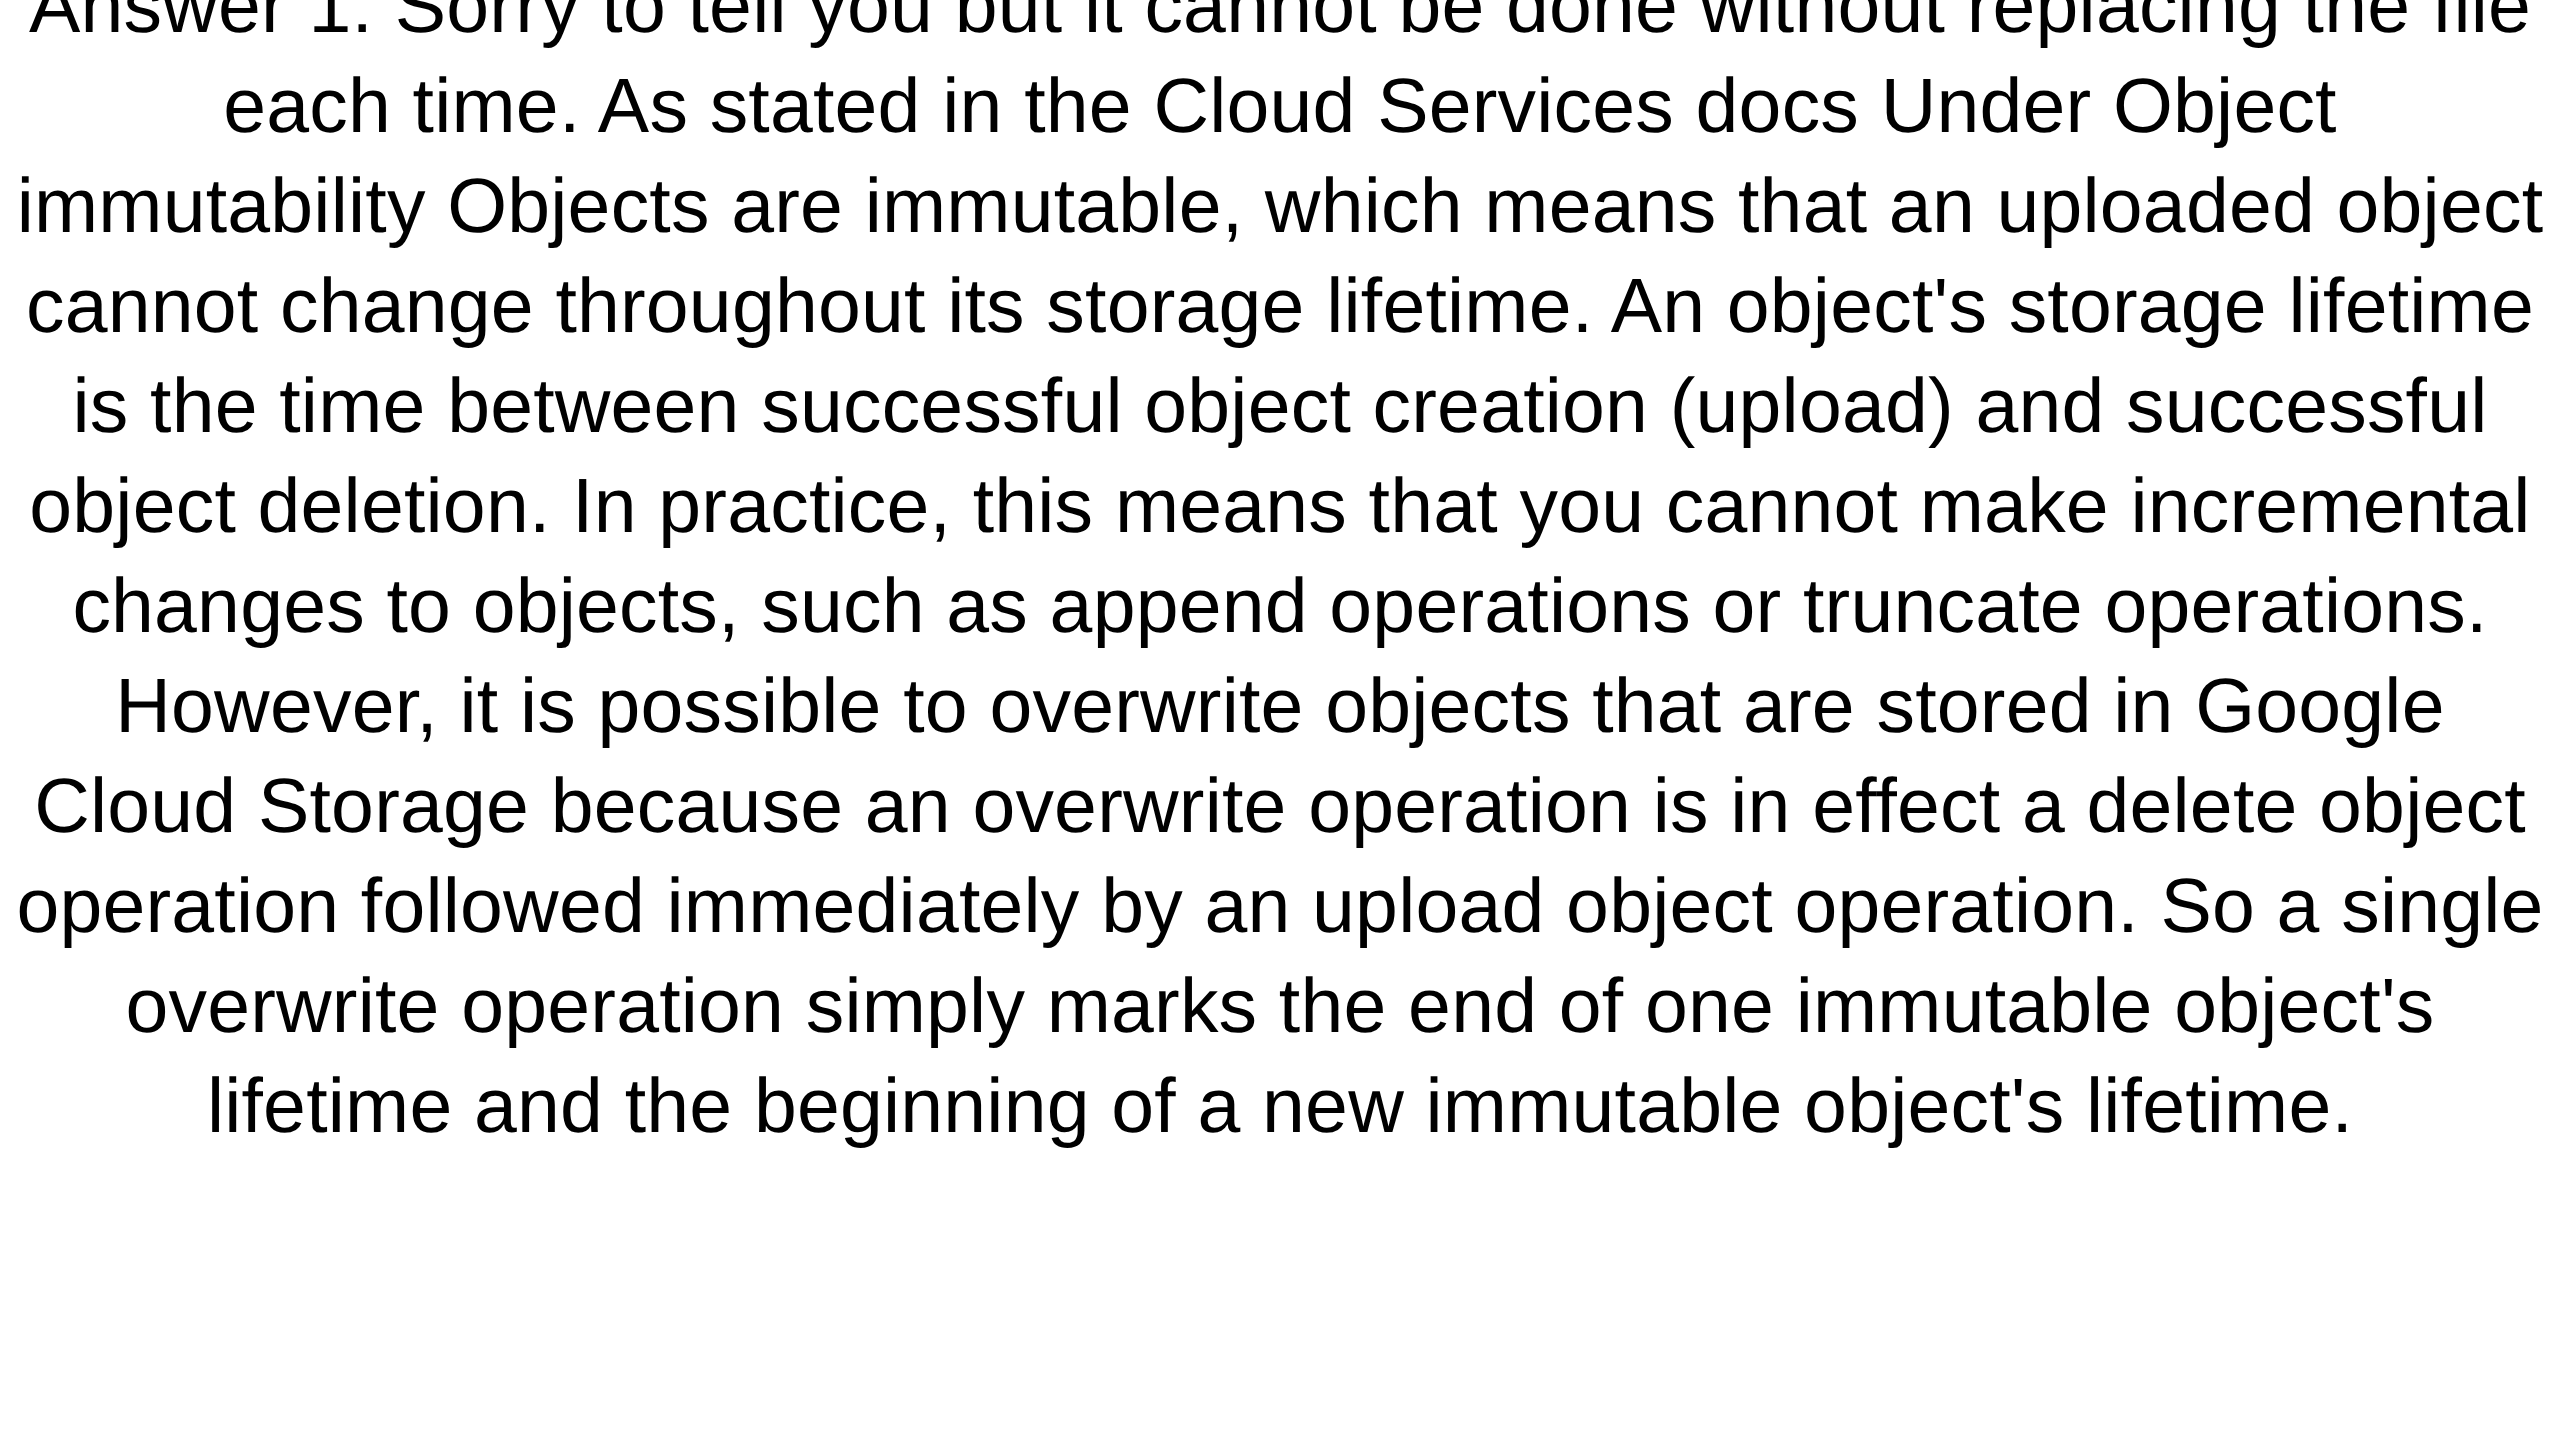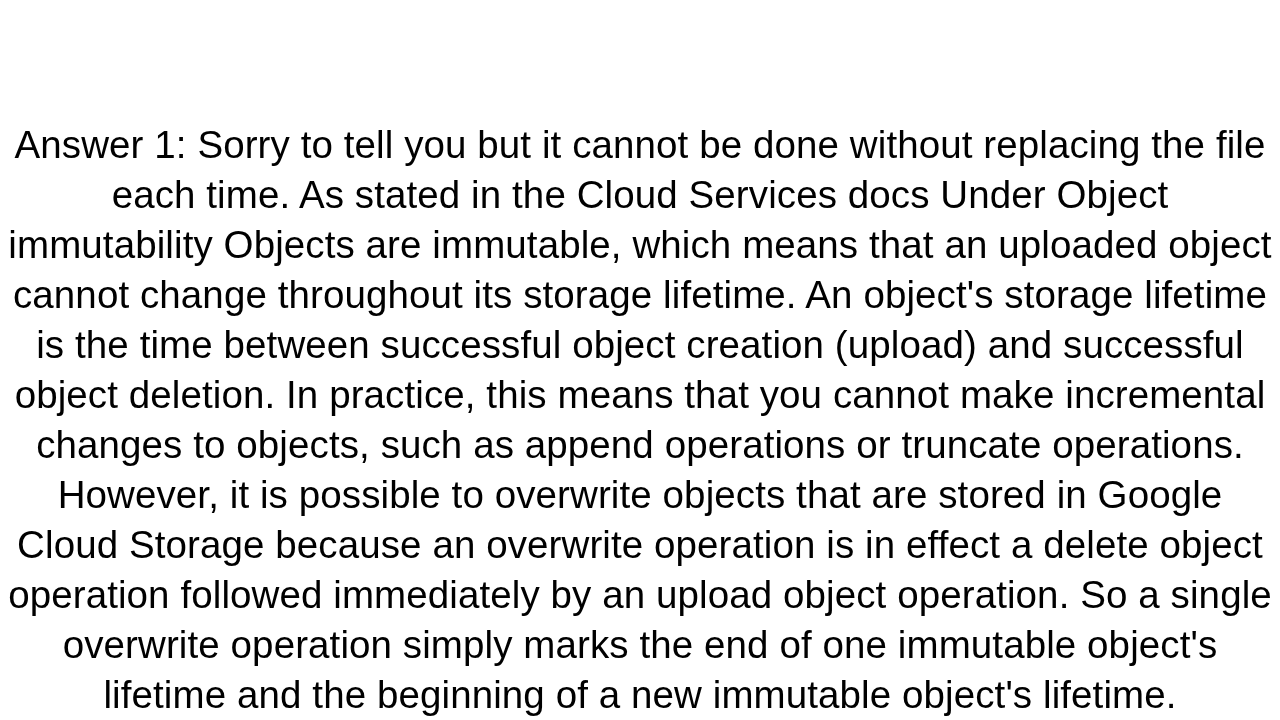--- a/index.html
+++ b/index.html
@@ -1,21 +1,21 @@
 <!DOCTYPE html>
 <html><head>
   <meta charset="utf-8">
   <style>
     * { margin: 0; padding: 0; box-sizing: border-box; }
     html, body { width: 1280px; height: 720px; background: #ffffff; overflow: hidden; }
     .page {
       width: 1280px;
       height: 720px;
       display: flex;
-      align-items: flex-end;
+      align-items: flex-start;
       justify-content: center;
       padding: 0 6px;
     }
     .answer-text {
       font-family: Arial, Helvetica, sans-serif;
       font-size: 38.5px;
       line-height: 50px;
       color: #000000;
       text-align: center;
       font-weight: 400;

